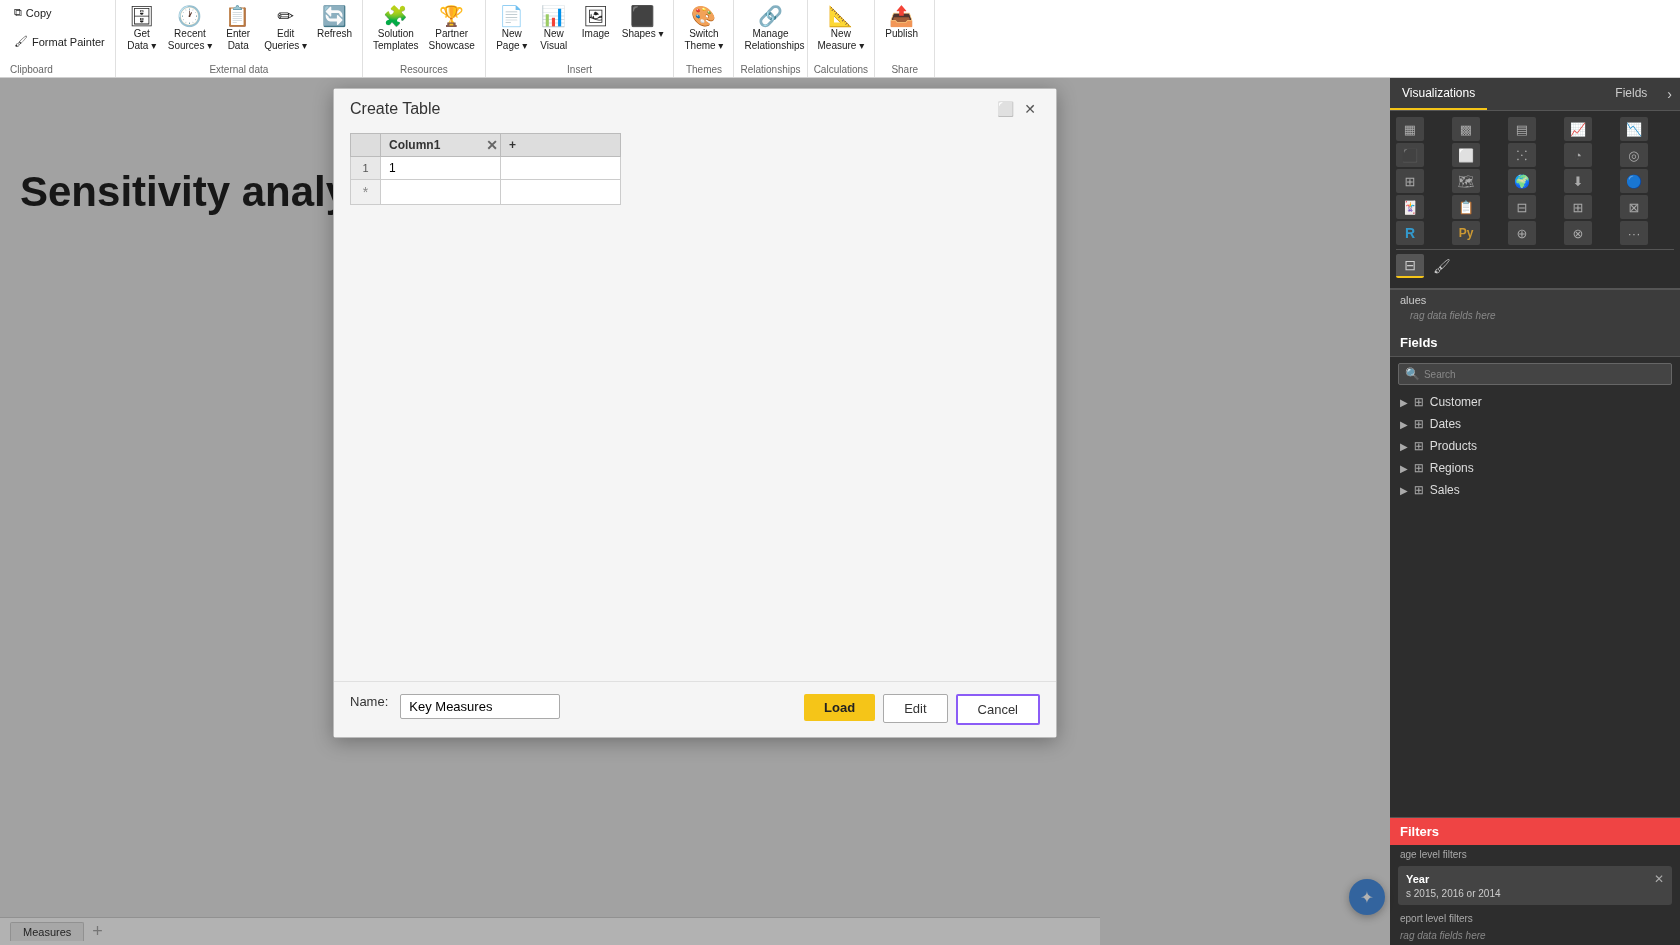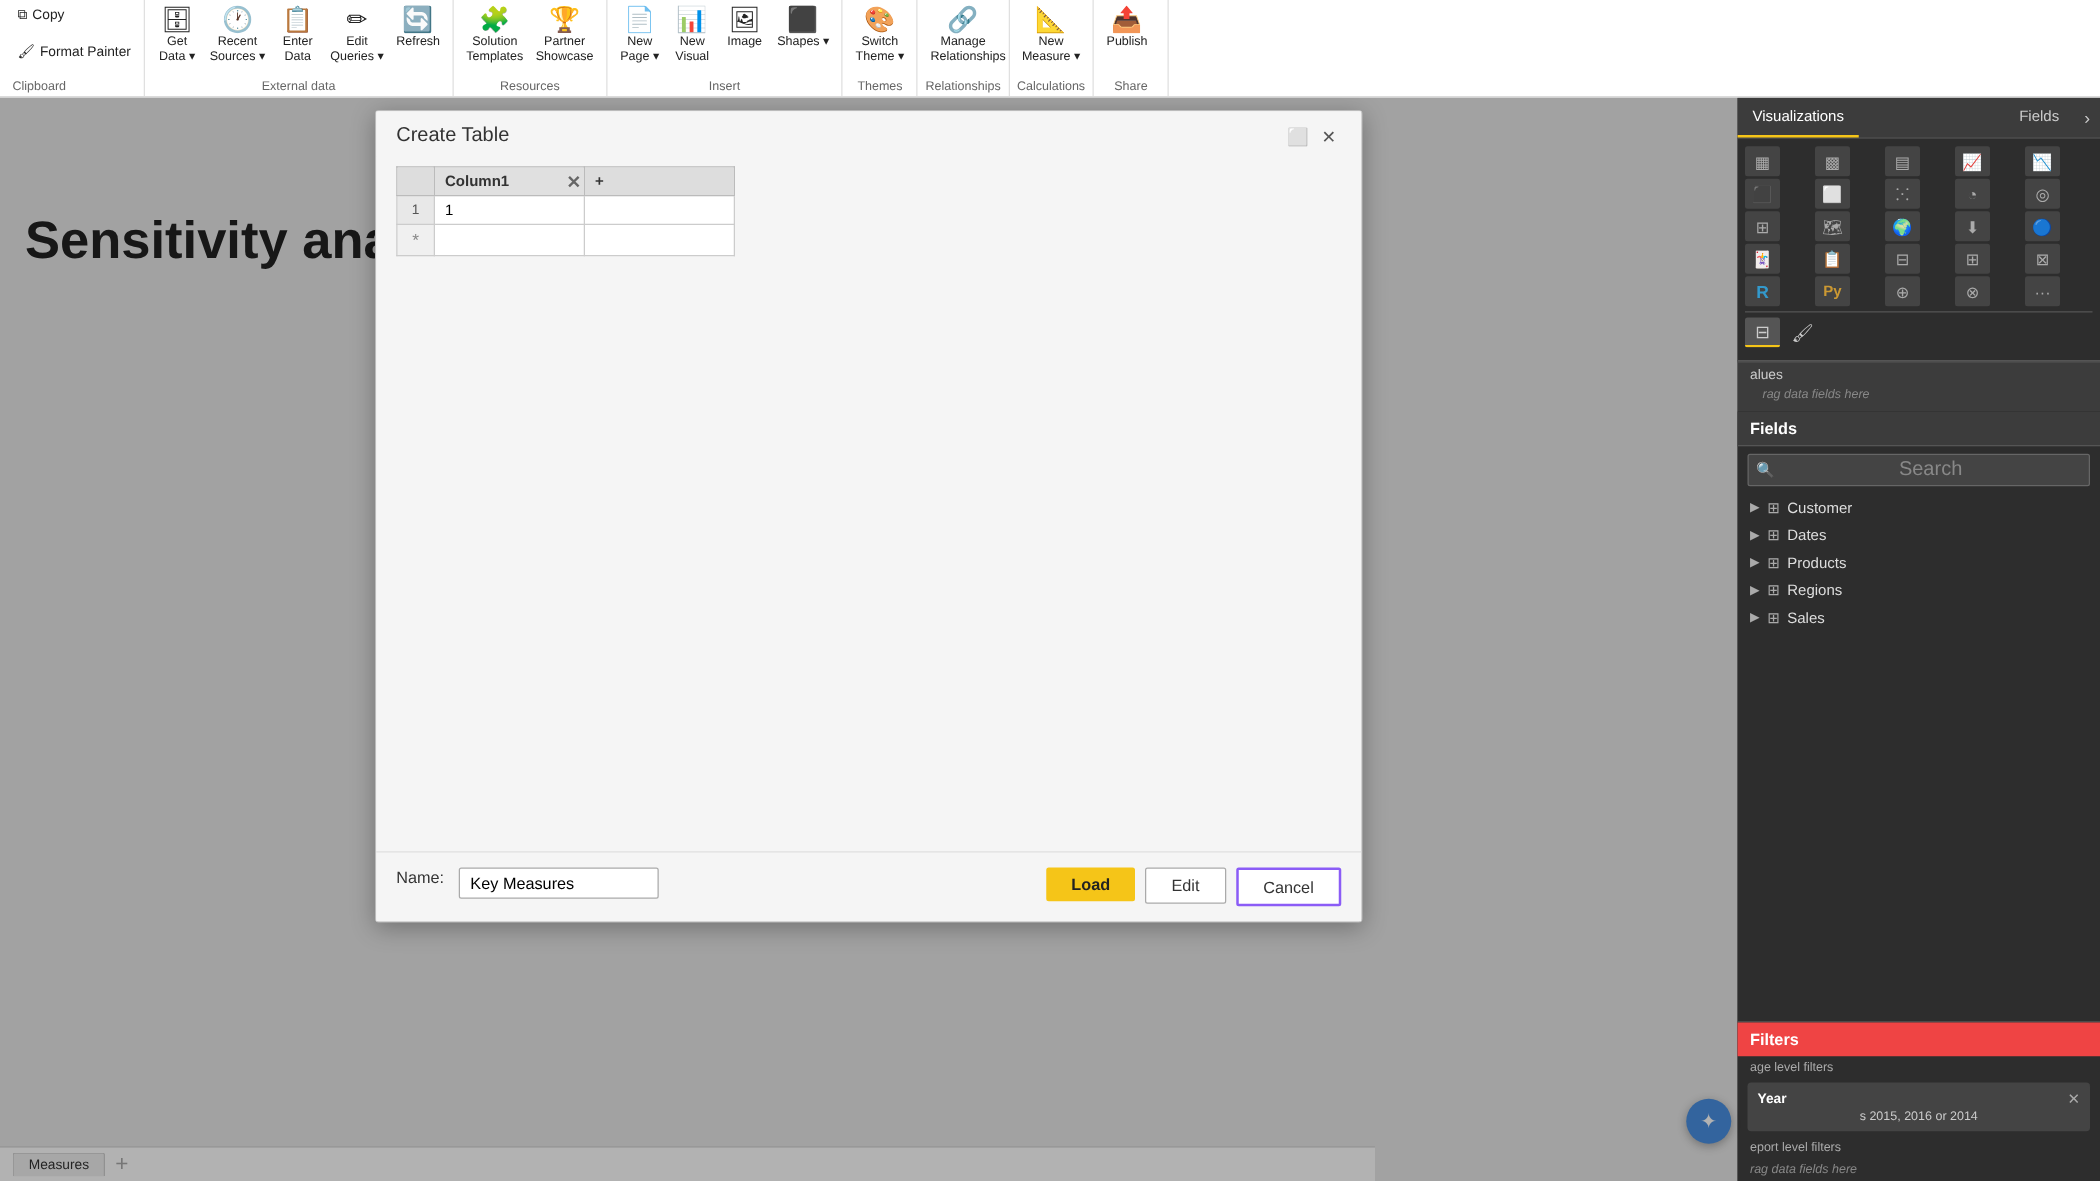--- a/index.html
+++ b/index.html
@@ -210,23 +210,22 @@
       border-radius: 2px;
       padding: 3px 6px;
       margin: 6px 8px;
       gap: 4px;
     }
     .search-box input {
       background: none;
       border: none;
       outline: none;
       color: #ccc;
-      font-size: 16px;
+      font-size: 10px;
       width: 100%;
-      text-align: center;
     }
     .search-box input::placeholder { color: #888; }
     .field-item {
       display: flex;
       align-items: center;
       padding: 4px 10px;
       color: #ccc;
       font-size: 12px;
       cursor: pointer;
       gap: 6px;
@@ -270,21 +269,20 @@
     }
     .filter-card-title {
       color: #fff;
       font-size: 11px;
       font-weight: 600;
     }
     .filter-card-value {
       color: #ccc;
       font-size: 10px;
       margin-top: 2px;
-      text-align: center;
     }
     .filter-close {
       color: #aaa;
       cursor: pointer;
       font-size: 12px;
     }
     .drop-zone {
       color: #888;
       font-size: 10px;
       font-style: italic;
@@ -310,21 +308,21 @@
       align-items: flex-start;
       justify-content: center;
       padding-top: 10px;
     }
 
     
     .dialog {
       background: #f5f5f5;
       border: 1px solid #bbb;
       border-radius: 3px;
-      width: 790px;
+      width: 724px;
       min-height: 650px;
       box-shadow: 0 4px 20px rgba(0,0,0,0.3);
       display: flex;
       flex-direction: column;
       position: relative;
     }
     .dialog-titlebar {
       display: flex;
       align-items: center;
       justify-content: space-between;

